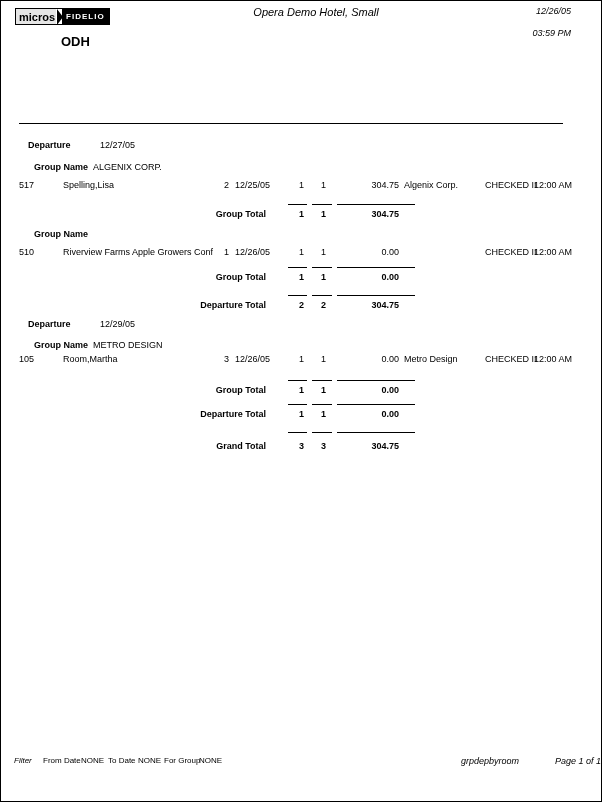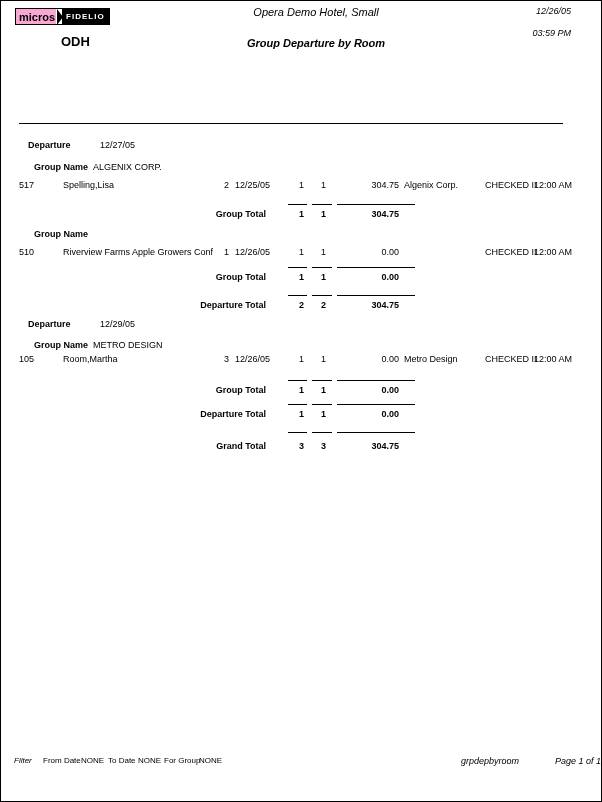--- a/index.html
+++ b/index.html
@@ -1,21 +1,21 @@
 <!DOCTYPE html>
 <html><head>
 <meta charset="utf-8">
 <style>
   html,body{margin:0;padding:0;background:#fff;}
   .page{position:relative;width:602px;height:802px;background:#fff;border:1px solid #000;
         box-sizing:border-box;font-family:"Liberation Sans",sans-serif;color:#000;overflow:hidden;}
   .abs{position:absolute;white-space:nowrap;padding-left:30px;}
   
   .logo{position:absolute;top:7px;left:14px;display:flex;align-items:stretch;border:1px solid #000;height:17px;box-sizing:border-box;}
-  .logo-left{background:#f9a8d4;color:#000;font-weight:bold;font-size:11px;padding:0 1px 0 3px;display:flex;align-items:center;}
+  .logo-left{background:#e5e5e5;color:#000;font-weight:bold;font-size:11px;padding:0 1px 0 3px;display:flex;align-items:center;}
   .logo-arrow{width:0;height:0;border-top:8px solid transparent;border-bottom:8px solid transparent;border-left:6px solid #000;margin-left:1px;}
   .logo-right{background:#000;color:#fff;font-weight:bold;font-size:8px;letter-spacing:1px;padding:0 4px;display:flex;align-items:center;margin-left:-1px;}
   .odh{top:33px;left:30px;font-size:13px;font-weight:bold;}
   .hotel{top:5px;left:0;right:0;text-align:center;font-size:11px;font-style:italic;}
   .rtitle{top:36px;left:0;right:0;text-align:center;font-size:11px;font-style:italic;font-weight:bold;}
   .hdate{top:5px;right:30px;font-size:9px;font-style:italic;}
   .htime{top:27px;right:30px;font-size:9px;font-style:italic;}
   
   .row{position:absolute;left:0;width:100%;height:12px;font-size:9px;}
   .cell{position:absolute;top:0;white-space:nowrap;}
@@ -48,21 +48,20 @@
 
 <div class="page">
 
   <div class="logo">
     <span class="logo-left">micros</span>
     <span class="logo-arrow"></span>
     <span class="logo-right">FIDELIO</span>
   </div>
   <div class="abs odh">ODH</div>
   <div class="abs hotel">Opera Demo Hotel, Small</div>
-  <div class="abs rtitle">Group Departure by Room</div>
   <div class="abs hdate">12/26/05</div>
   <div class="abs htime">03:59 PM</div>
 
   <div class="hline" style="top:122px;left:18px;width:544px"></div>
 
   <div class="row" style="top:139px">
     <span class="cell dep-label">Departure</span>
     <span class="cell dep-date">12/27/05</span>
   </div>
 

